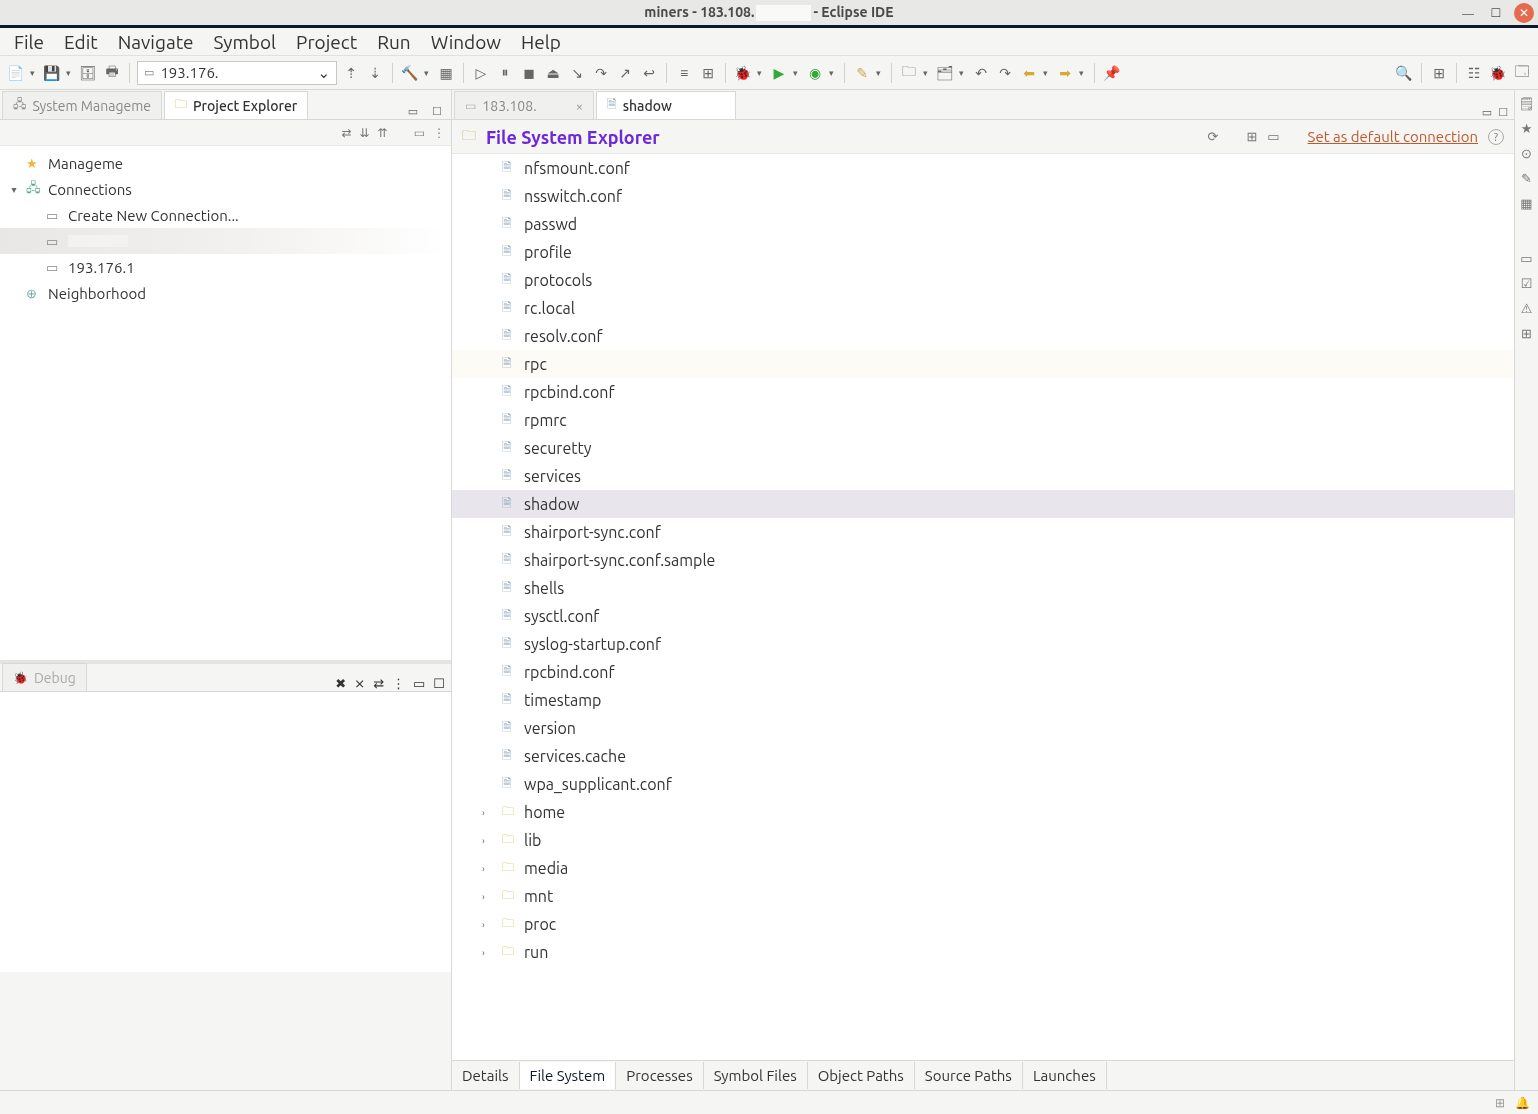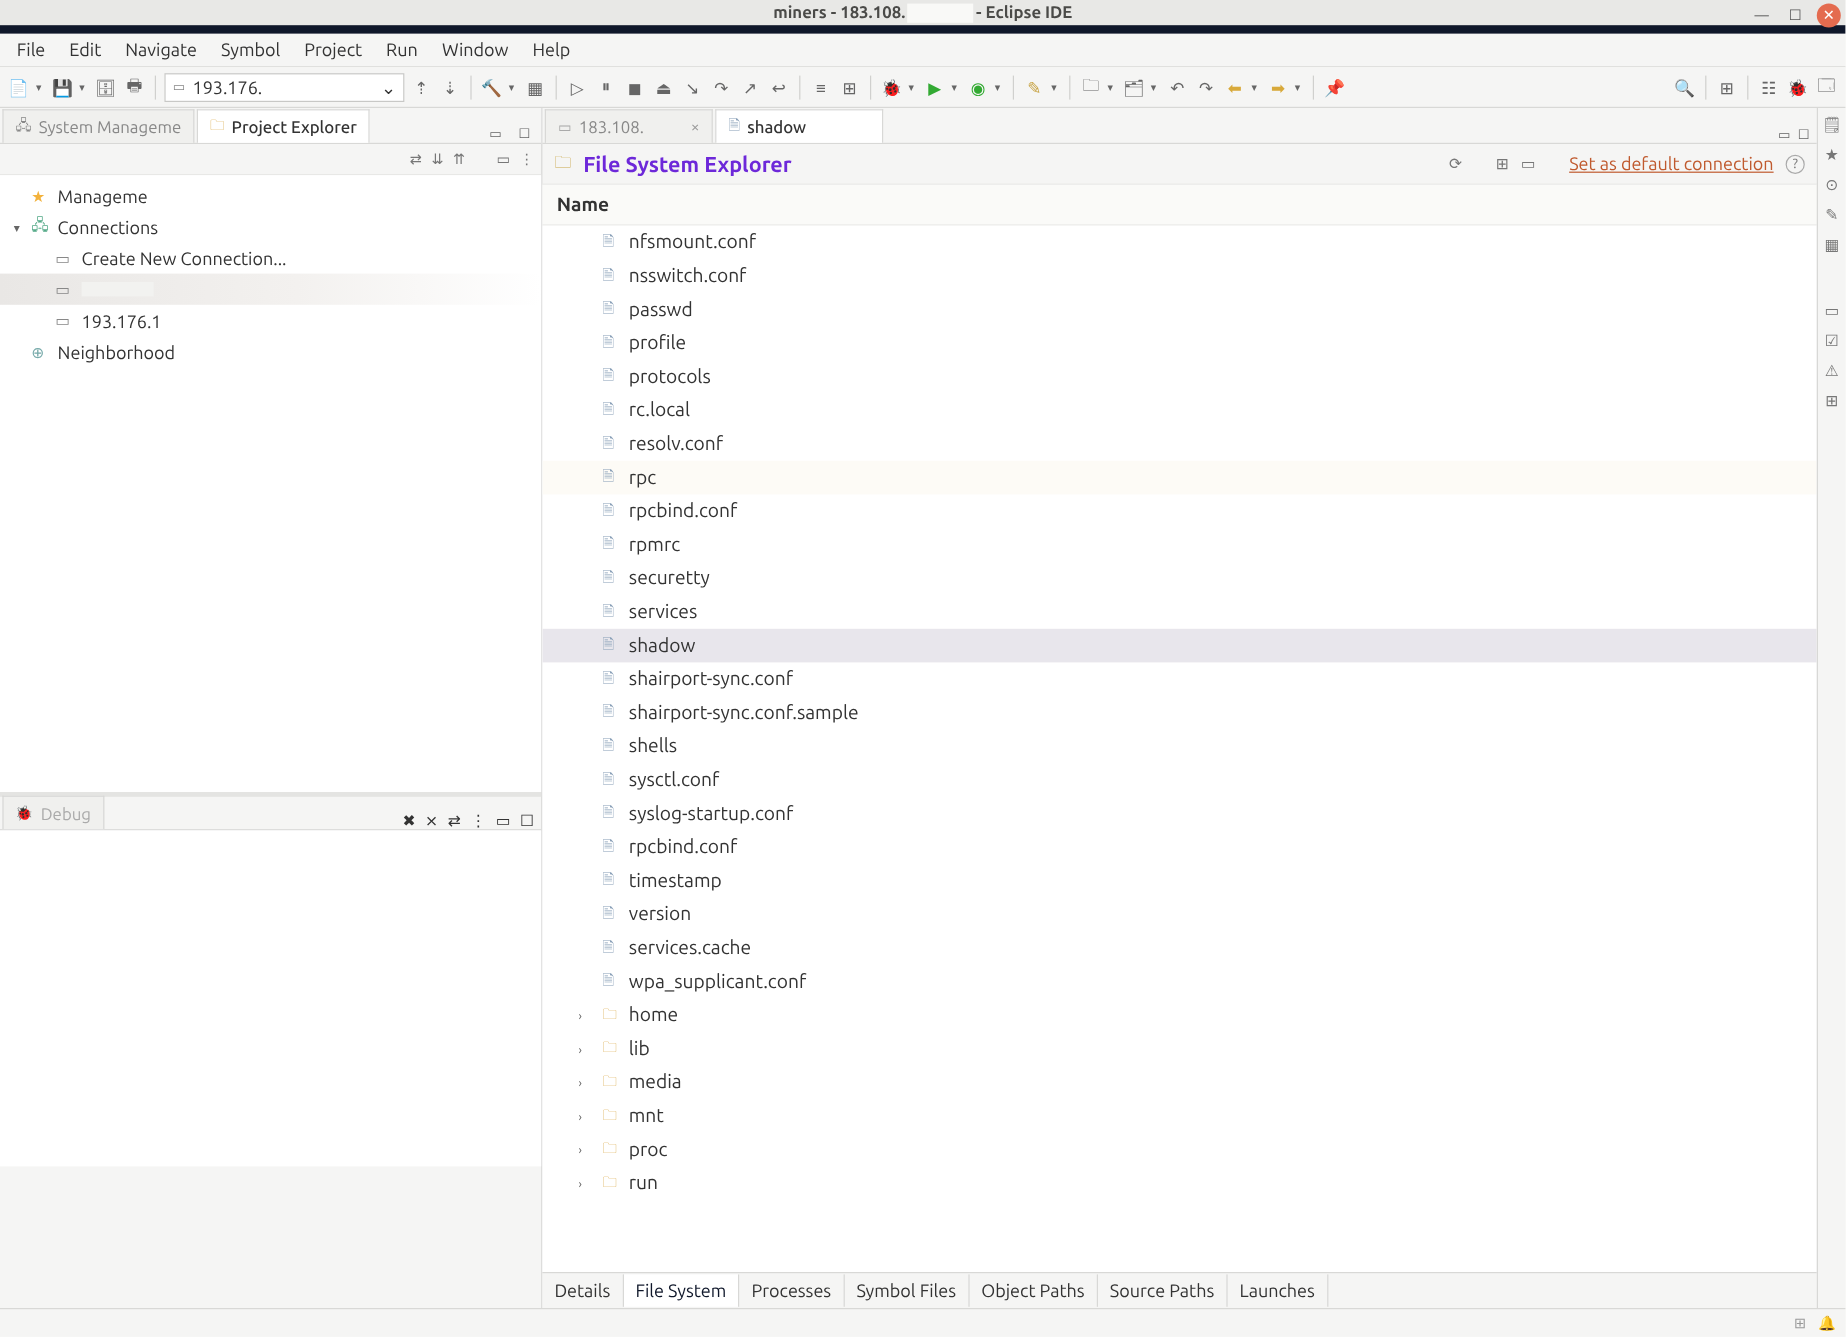--- a/index.html
+++ b/index.html
@@ -1,29 +1,29 @@
 <!DOCTYPE html>
 <html><head>
 <meta charset="utf-8">
 <style>
 * { box-sizing: border-box; margin: 0; padding: 0; font-family: "Ubuntu", "Segoe UI", sans-serif; }
 body { background: #f5f5f4; font-size: 13px; color: #333; overflow: hidden; width: 1538px; height: 1114px; }
 
 
-.titlebar { height: 28px; background: #e8e8e6; display: flex; align-items: center; justify-content: center; position: relative; border-bottom: 7px solid #0f172a; }
+.titlebar { height: 28px; background: #e8e8e6; display: flex; align-items: center; justify-content: center; position: relative; border-bottom: 3px solid #0f172a; }
 .titlebar .title { font-weight: bold; font-size: 14px; color: #4a4a48; }
 .title-blur { display:inline-block; width:55px; height:16px; background:#f9f9f7; vertical-align:middle; margin:0 2px;}
 .window-controls { position: absolute; right: 4px; top: 3px; display: flex; gap: 8px; }
 .window-controls .ctrl { width: 20px; height: 20px; border-radius: 10px; display: flex; align-items: center; justify-content: center; font-size: 12px; color:#555; cursor:pointer;}
 .window-controls .close { background: #e46b4f; color:#fff; }
 .window-controls .minmax { background: transparent; }
 
 
 .menubar { height: 28px; background: #f5f5f4; display: flex; align-items: center; padding: 0 4px; border-bottom: 1px solid #e0e0de; }
-.menubar .menuitem { padding: 4px 10px; font-size: 15px; color: #333; cursor:pointer; }
+.menubar .menuitem { padding: 4px 10px; font-size: 19px; color: #333; cursor:pointer; }
 
 
 .toolbar { height: 34px; background: #f5f5f4; display: flex; align-items: center; padding: 0 6px; border-bottom: 1px solid #d8d8d6; gap: 4px; }
 .toolbar .tbicon { width: 20px; height: 20px; display:inline-flex; align-items:center; justify-content:center; font-size:14px; color:#666; cursor:pointer; }
 .toolbar .drop { width:8px; font-size:9px; color:#666; cursor:pointer; }
 .toolbar .sep { width:1px; height:20px; background:#d0d0ce; margin:0 3px; }
 .toolbar .combo { display:flex; align-items:center; border:1px solid #c8c8c6; background:#fff; height:24px; min-width:200px; padding:0 6px; font-size:15px; }
 .toolbar .combo .addr-icon {font-size:11px; color:#888; margin-right:6px;}
 .toolbar .combo .drop-btn { margin-left:auto; padding-left:6px; }
 
@@ -297,23 +297,20 @@
       <div class="spacer"></div>
       <span class="hicon">⟳</span>
       <span style="width:8px"></span>
       <span class="hicon">⊞</span>
       <span class="hicon">▭</span>
       <span style="width:8px"></span>
       <span class="link">Set as default connection</span>
       <span class="help">?</span>
     </div>
 
-    <div class="colhdr">
-      <span>Name</span>
-    </div>
 
     <div class="filelist" id="filelist">
         <div class="file-row">
           <span class="fi">🗎</span>
           <span>nfsmount.conf</span>
         </div>
         <div class="file-row">
           <span class="fi">🗎</span>
           <span>nsswitch.conf</span>
         </div>

